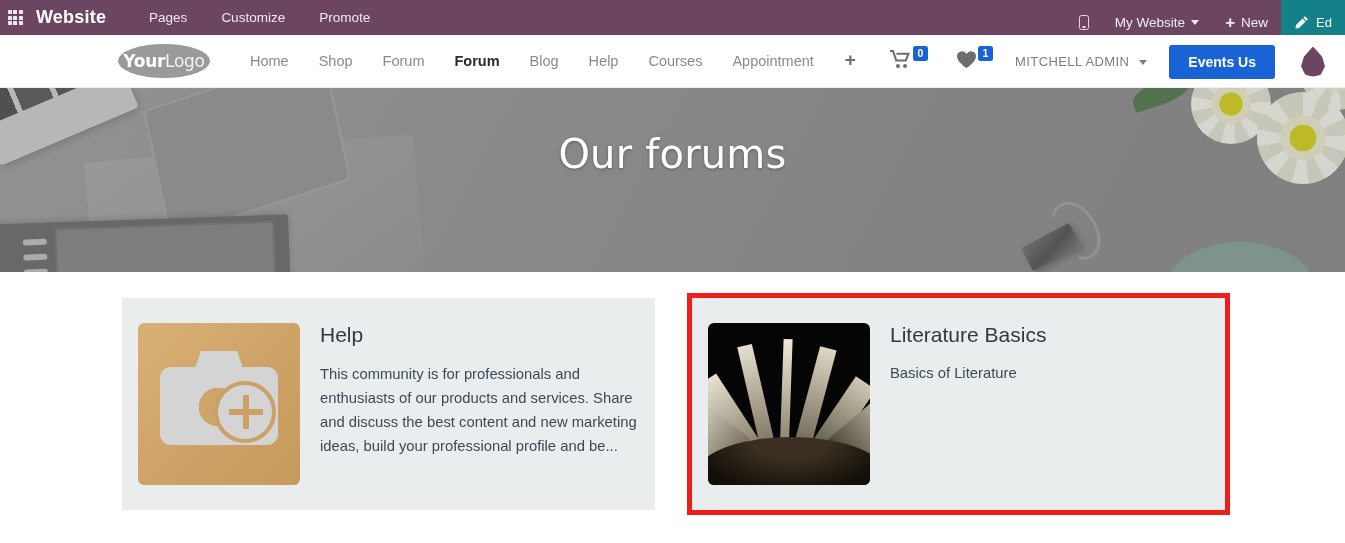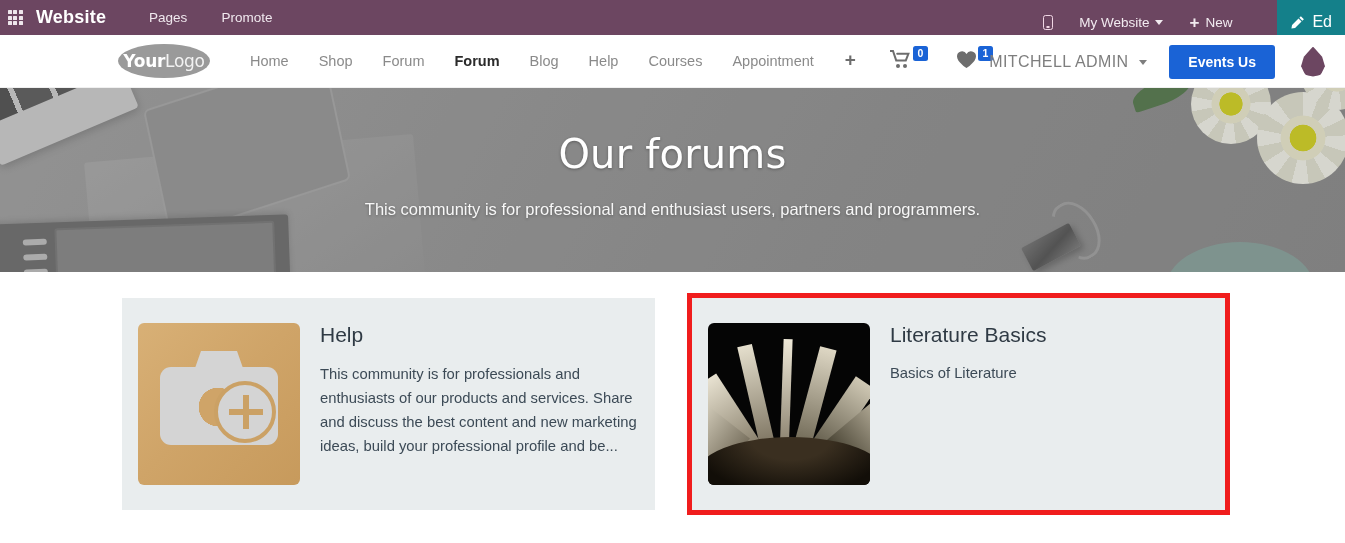--- a/index.html
+++ b/index.html
@@ -64,23 +64,22 @@
   .caret {
     display:inline-block; width:0; height:0;
     border-left: 4px solid transparent;
     border-right: 4px solid transparent;
     border-top: 5px solid currentColor;
     margin-left: 6px; vertical-align: middle;
   }
   .plus-glyph { font-size: 17px; line-height: 1; margin-right: 6px; font-weight: 600; }
   .edit-btn {
     background: #14808a; display: flex; align-items: center;
-    padding: 0 13px; font-size: 16px; color:#fff; cursor: pointer;
+    padding: 0 13px; font-size: 13px; color:#fff; cursor: pointer;
     white-space: nowrap;
-    margin-left: 32px;
   }
   .pencil { margin-right: 7px; display:flex; }
 
   
   .site-nav {
     height: 53px; background: #fff;
     display: flex; align-items: center;
     padding: 0 0 0 118px;
     position: relative;
     border-bottom: 1px solid #f0f0f0;
@@ -112,21 +111,21 @@
     background: #1a63d6; color: #fff; font-size: 10.5px; font-weight: bold;
     min-width: 15px; height: 15px; border-radius: 2.5px;
     display: inline-flex; align-items: center; justify-content: center;
     margin-left: 1px; margin-top: -4px; padding: 0 2px;
   }
   .nav-right {
     position: absolute; right: 20px; top: 0; height: 53px;
     display: flex; align-items: center; gap: 0;
   }
   .user-name {
-    font-size: 16px; color: #7e7e7e; letter-spacing: .4px;
+    font-size: 13px; color: #7e7e7e; letter-spacing: .4px;
     cursor: pointer; margin-right: 22px; white-space: nowrap; text-align: center;
   }
   .contact-btn {
     background: #1a63d6; color: #fff; font-size: 14px; font-weight: bold;
     padding: 9px 19px; border-radius: 3px; cursor: pointer; white-space: nowrap;
   }
   .drop-avatar {
     width: 24px; height: 30px; margin-left: 26px; cursor: pointer;
     background: #6c4661;
     border-radius: 50% 50% 50% 50% / 62% 62% 38% 38%;
@@ -323,20 +322,21 @@
         <i></i>
         <i></i>
         <i></i>
         <i></i>
         <i></i>
       </div>
   </div>
   <div class="odoo-brand">Website</div>
   <div class="odoo-menu">
     <a>Pages</a>
+    <a>Customize</a>
     <a>Promote</a>
   </div>
 
   <div class="odoo-right">
     <div class="ro">
       <span class="phone-ico"></span>
     </div>
     <div class="ro">
       <span>My Website</span>
       <span class="caret"></span>
@@ -429,21 +429,20 @@
 
       <div class="daisy" style="left:66px; top:10px; width:80px; height:80px;"></div>
       <div class="daisy" style="left:132px; top:38px; width:92px; height:92px;"></div>
       <div class="daisy" style="left:176px; top:-16px; width:72px; height:72px;"></div>
     </div>
     <div class="teal-blob"></div>
   </div>
   <div class="hero-overlay"></div>
   <div class="hero-text">
     <h1 class="hero-title">Our forums</h1>
-    <p class="hero-sub">This community is for professional and enthusiast users, partners and programmers.</p>
   </div>
 </div>
 
 <div class="forum-area">
   <div class="cards">
 
     <div class="card-slot first">
       <div class="card">
         <div class="thumb placeholder">
           <div class="cam">

